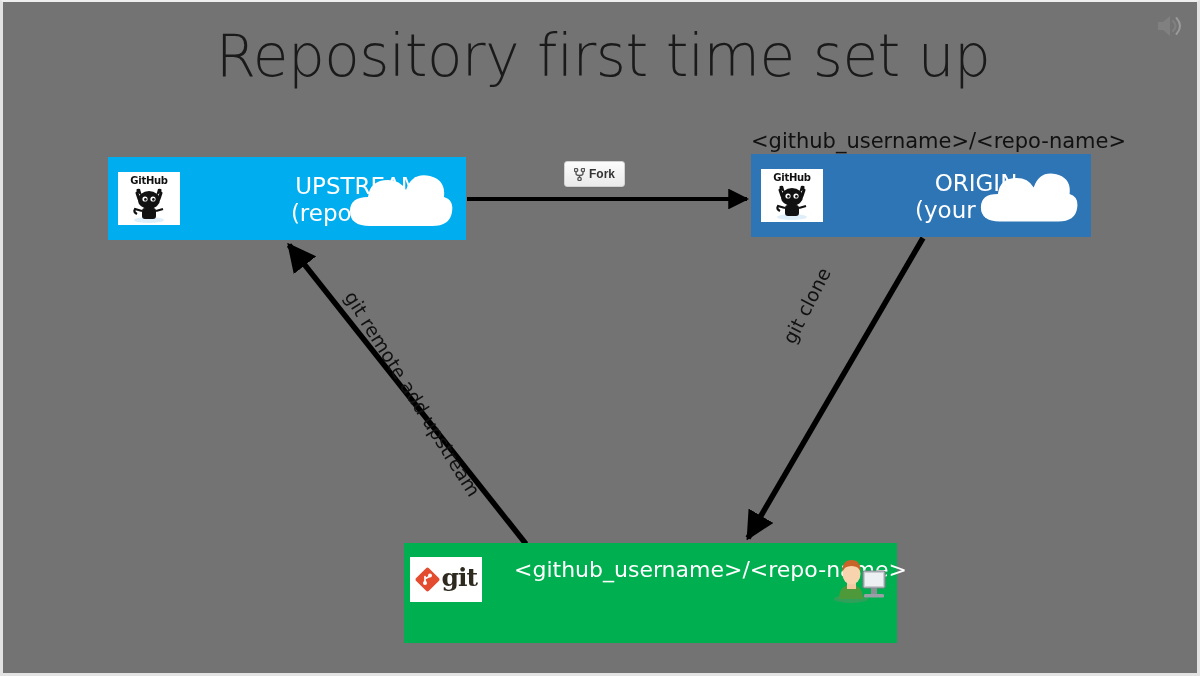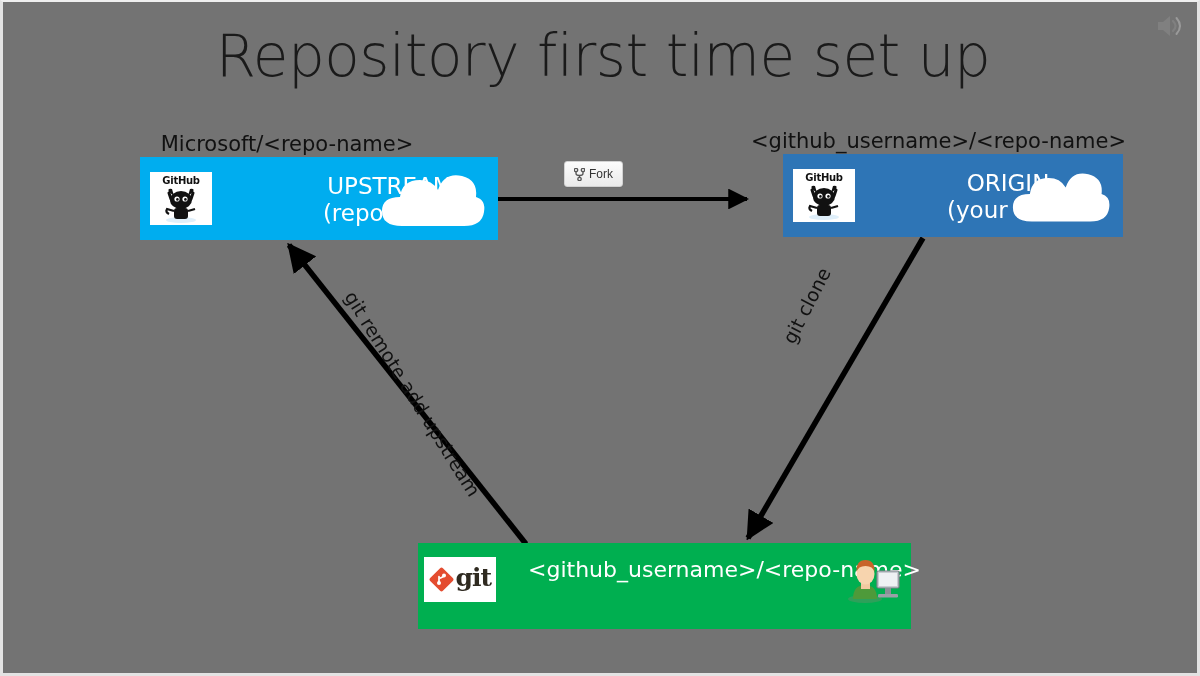--- a/index.html
+++ b/index.html
@@ -56,32 +56,31 @@
     white-space: nowrap;
     text-align: center;
   }
   #caption-upstream { left: 105px; top: 130px; width: 358px; }
   #caption-origin   { left: 748px; top: 127px; width: 340px; }
 
   
   .node-box {
     position: absolute;
     box-sizing: border-box;
-    margin-left: 32px;
   }
   #box-upstream {
     left: 105px; top: 155px; width: 358px; height: 83px;
     background: #00ADEF;
   }
   #box-origin {
     left: 748px; top: 152px; width: 340px; height: 83px;
     background: #2E75B6;
   }
   #box-local {
-    left: 383px; top: 541px; width: 493px; height: 86px;
+    left: 401px; top: 541px; width: 493px; height: 100px;
     background: #00AF50;
   }
 
   .box-label {
     position: absolute;
     color: #ffffff;
     font-family: "DejaVu Sans", sans-serif;
     font-weight: 400;
     text-align: center;
     line-height: 1.18;
@@ -147,21 +146,21 @@
     display: flex;
     align-items: center;
     gap: 4px;
     background: linear-gradient(#fcfcfc, #eaeaea);
     border: 1px solid #d2d2d2;
     border-radius: 3px;
     box-shadow: 0 1px 0 rgba(0,0,0,0.04);
   }
   #fork-label {
     font-size: 12px;
-    font-weight: normal;
+    font-weight: bold;
     color: #333333;
     font-family: "Liberation Sans", sans-serif;
   }
 
   
   #edge-layer {
     position: absolute;
     left: 0; top: 0;
     width: 1200px; height: 676px;
     pointer-events: none;
@@ -209,21 +208,20 @@
     <line x1="464" y1="197" x2="744" y2="197" stroke="#000000" stroke-width="4" marker-end="url(#ah)"></line>
 
     <line x1="920" y1="236" x2="745" y2="536" stroke="#000000" stroke-width="5.5" marker-end="url(#ah)"></line>
 
     <line x1="523" y1="542" x2="286" y2="243" stroke="#000000" stroke-width="5.5" marker-end="url(#ah)"></line>
   </svg>
 
   <div class="edge-label" id="label-remote-add">git remote add upstream</div>
   <div class="edge-label" id="label-git-clone">git clone</div>
 
-  <div class="node-caption" id="caption-upstream">Microsoft/&lt;repo-name&gt;</div>
 
   <div class="node-box" id="box-upstream">
     <div class="logo-github" id="logo-github-upstream">
       <div class="gh-word">GitHub</div>
       <svg class="gh-cat" width="34" height="36" viewBox="0 0 34 36">
         <ellipse cx="17" cy="33" rx="15" ry="3" fill="#dfeffa"></ellipse>
         <path d="M5 6 L7 12 M29 6 L27 12" stroke="#111" stroke-width="3" stroke-linecap="round"></path>
         <path d="M5 5 Q3 1 8 2 L10 9 Z" fill="#111"></path>
         <path d="M29 5 Q31 1 26 2 L24 9 Z" fill="#111"></path>
         <ellipse cx="17" cy="13" rx="11" ry="9" fill="#111"></ellipse>

